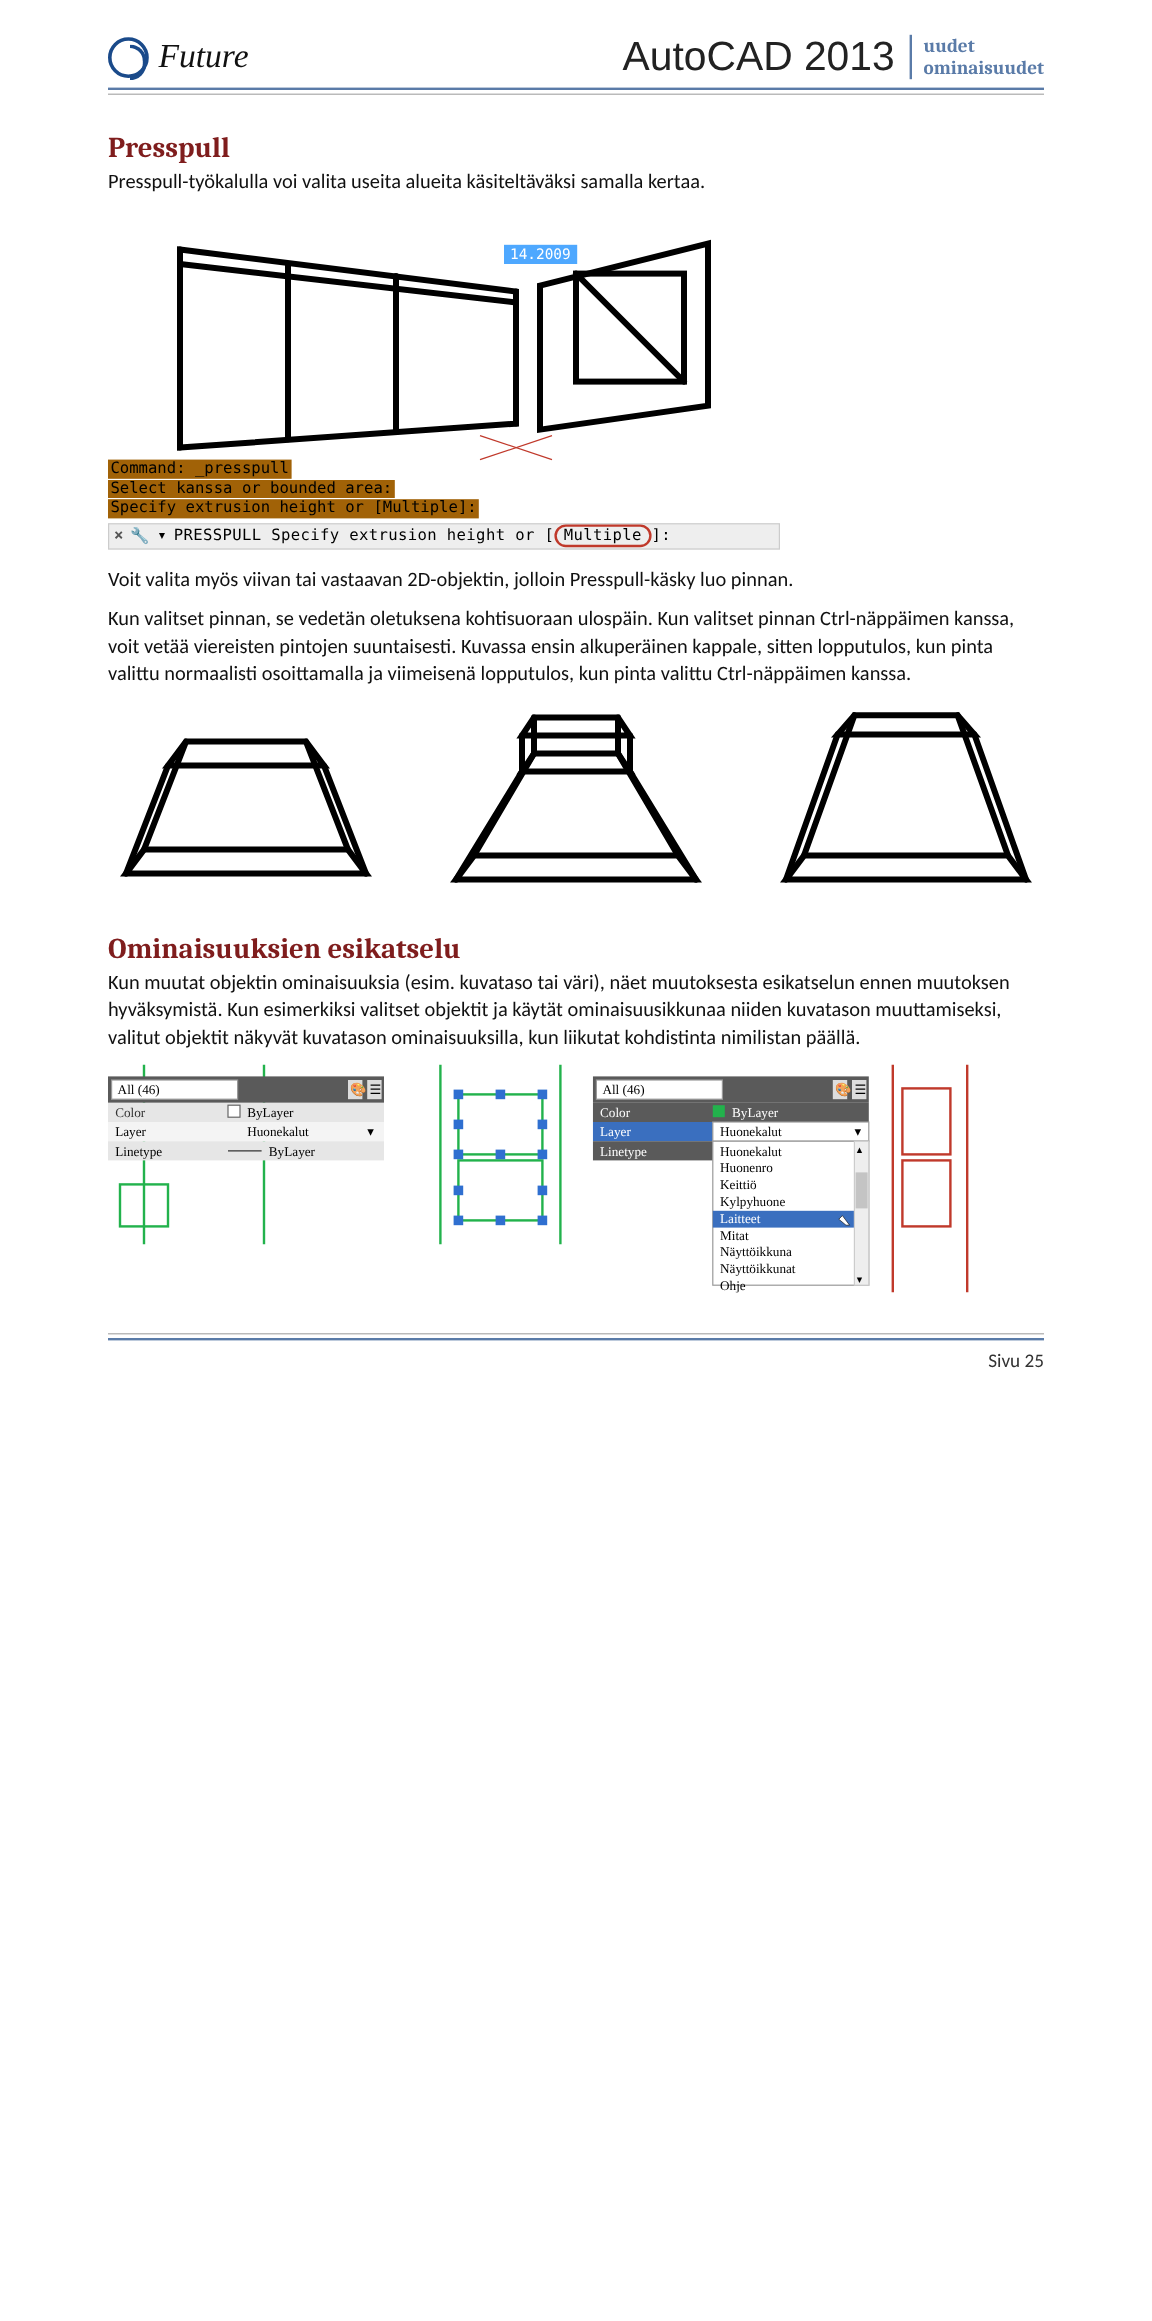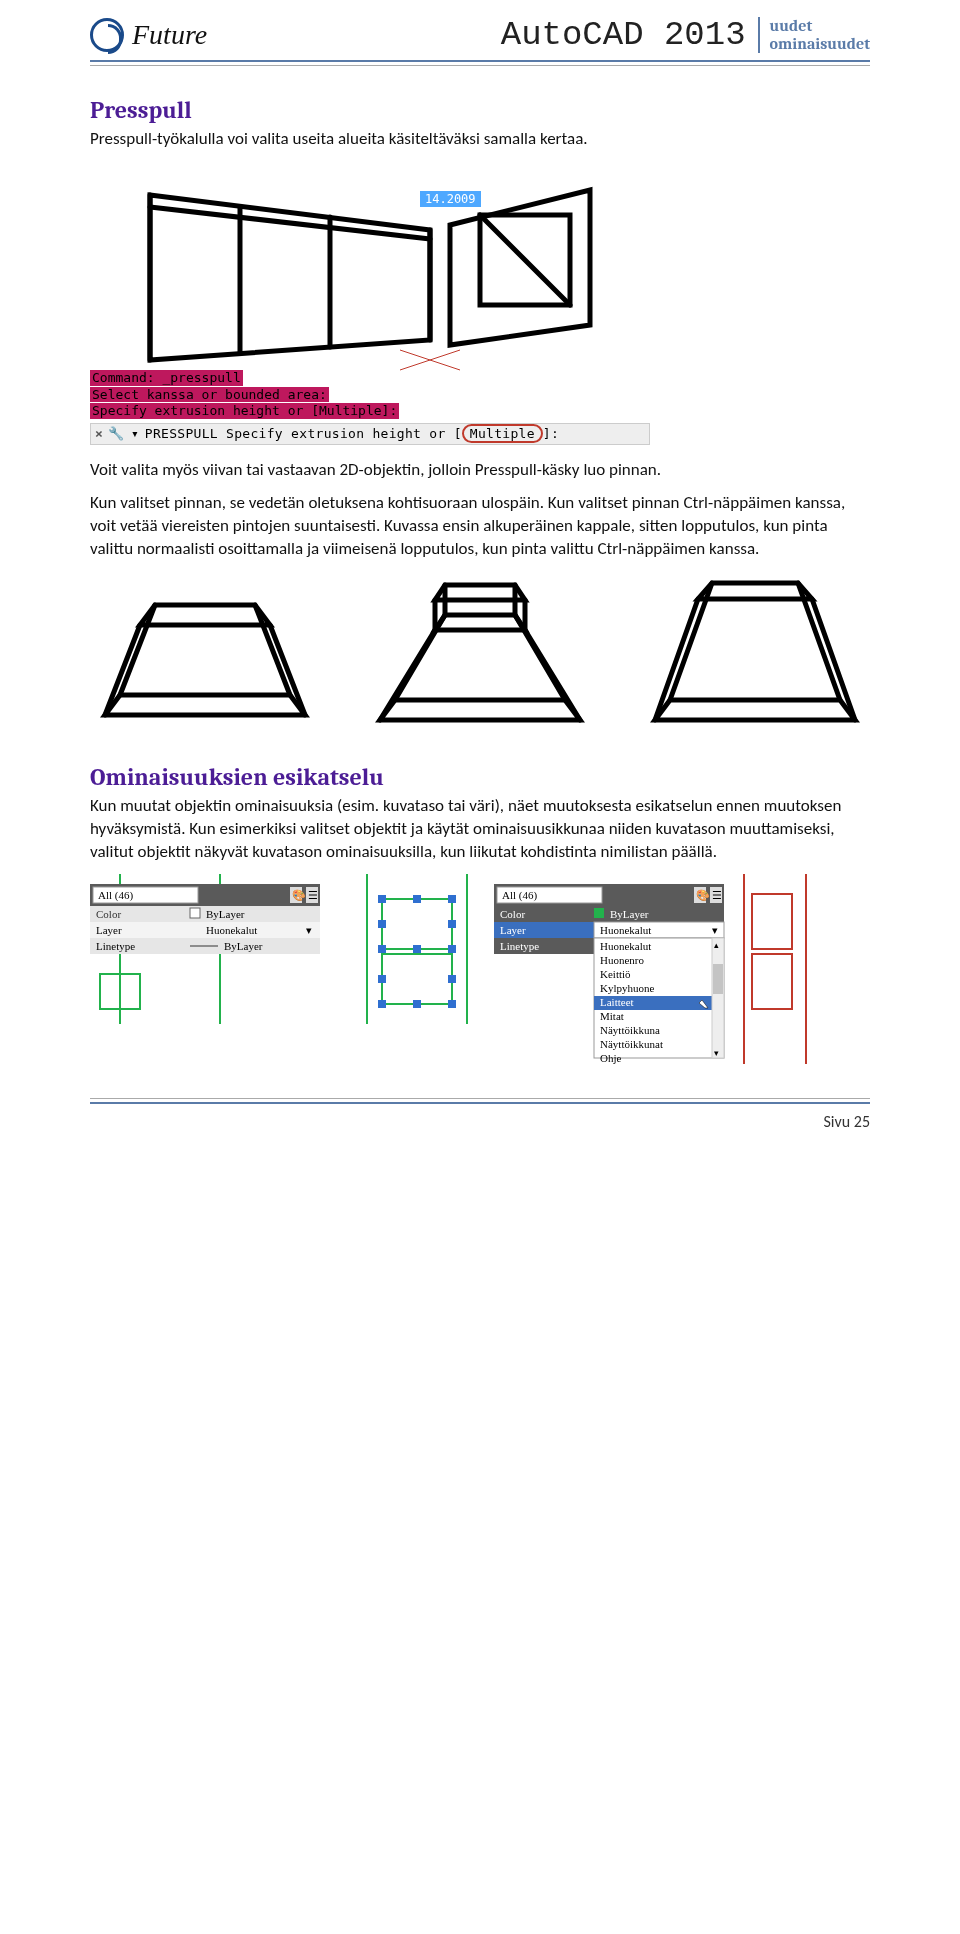--- a/index.html
+++ b/index.html
@@ -1,34 +1,34 @@
 <!DOCTYPE html>
 <html><head>
 <meta charset="utf-8">
 <style>
   * { margin:0; padding:0; box-sizing:border-box; }
   body { font-family: Cambria, Georgia, serif; background:#fff; width:960px; }
-  .page { width:960px; padding:16px 90px 40px 90px; }
+  .page { width:960px; padding:28px 90px 40px 90px; }
   .header { display:flex; align-items:center; justify-content:space-between; margin-bottom:6px; }
   .logo { display:flex; align-items:center; gap:8px; }
   .logo-mark { width:34px; height:34px; border-radius:50%; border:3px solid #1a4a8a; position:relative; background:#fff; }
   .logo-mark::after { content:""; position:absolute; left:15px; top:3px; width:11px; height:24px; border:3px solid #1a4a8a; border-left:none; border-radius:0 30px 30px 0; }
   .logo-text { font-family:Georgia,serif; font-size:28px; color:#111; font-style:italic; }
   .title-block { display:flex; align-items:center; }
-  .title-main { font-size:34px; color:#222; font-family:Liberation Mono, monospace; padding-right:12px; }
+  .title-main { font-size:34px; color:#222; font-family:Liberation Sans, sans-serif; padding-right:12px; }
   .title-side { border-left:2px solid #5a7ba8; padding-left:10px; font-size:16px; color:#5a7ba8; line-height:1.15;font-weight:bold; }
   .hr1 { border:none; border-top:2px solid #5a7ba8; margin-top:4px; }
   .hr2 { border:none; border-top:1px solid #aaa; margin-top:3px; margin-bottom:30px; }
-  h2 { font-family:Cambria,serif; font-size:24px; color:#4c1d95; font-weight:bold; margin-top:18px; margin-bottom:4px; }
+  h2 { font-family:Cambria,serif; font-size:24px; color:#7f1d1d; font-weight:bold; margin-top:18px; margin-bottom:4px; }
   p { font-family:Calibri,Arial,sans-serif; font-size:17px; color:#111; line-height:1.35; margin-bottom:10px; }
   .figure1 { position:relative; height:280px; margin:14px 0; }
   .sketch-main { position:absolute; left:40px; top:0; width:500px; height:210px; }
   .dim-label { position:absolute; left:330px; top:26px; background:#4ea8ff; color:#fff; font:12px Consolas,monospace; padding:1px 5px; }
   .cmd-block { position:absolute; left:0; top:205px; background:#fff; font:13px Consolas,monospace; line-height:1.2; }
-  .cmd-block div { background:#be185d; display:inline-block; padding:0 2px; margin-bottom:1px; }
+  .cmd-block div { background:#a16207; display:inline-block; padding:0 2px; margin-bottom:1px; }
   .cmd-bar { position:absolute; left:0; top:258px; width:560px; height:22px; background:#eee; border:1px solid #ccc; display:flex; align-items:center; font:13px Consolas,monospace; gap:6px; padding:0 4px; }
   .cmd-bar .icon-x { font-weight:bold; color:#555; }
   .cmd-bar .icon-tool { color:#555; }
   .cmd-bar .prompt { letter-spacing:0.3px; }
   .circ { display:inline-block; border:2px solid #c0392b; border-radius:14px; padding:0 6px; color:#000; }
   .three-solids { display:flex; justify-content:space-between; margin:14px 0 28px 0; }
   .prop-row { display:flex; gap:2px; margin:10px 0 24px 0; }
   .panel { position:relative; width:250px; }
   .panel svg { display:block; }
   .footer-rule1 { border:none; border-top:1px solid #aaa; margin-top:34px; }

